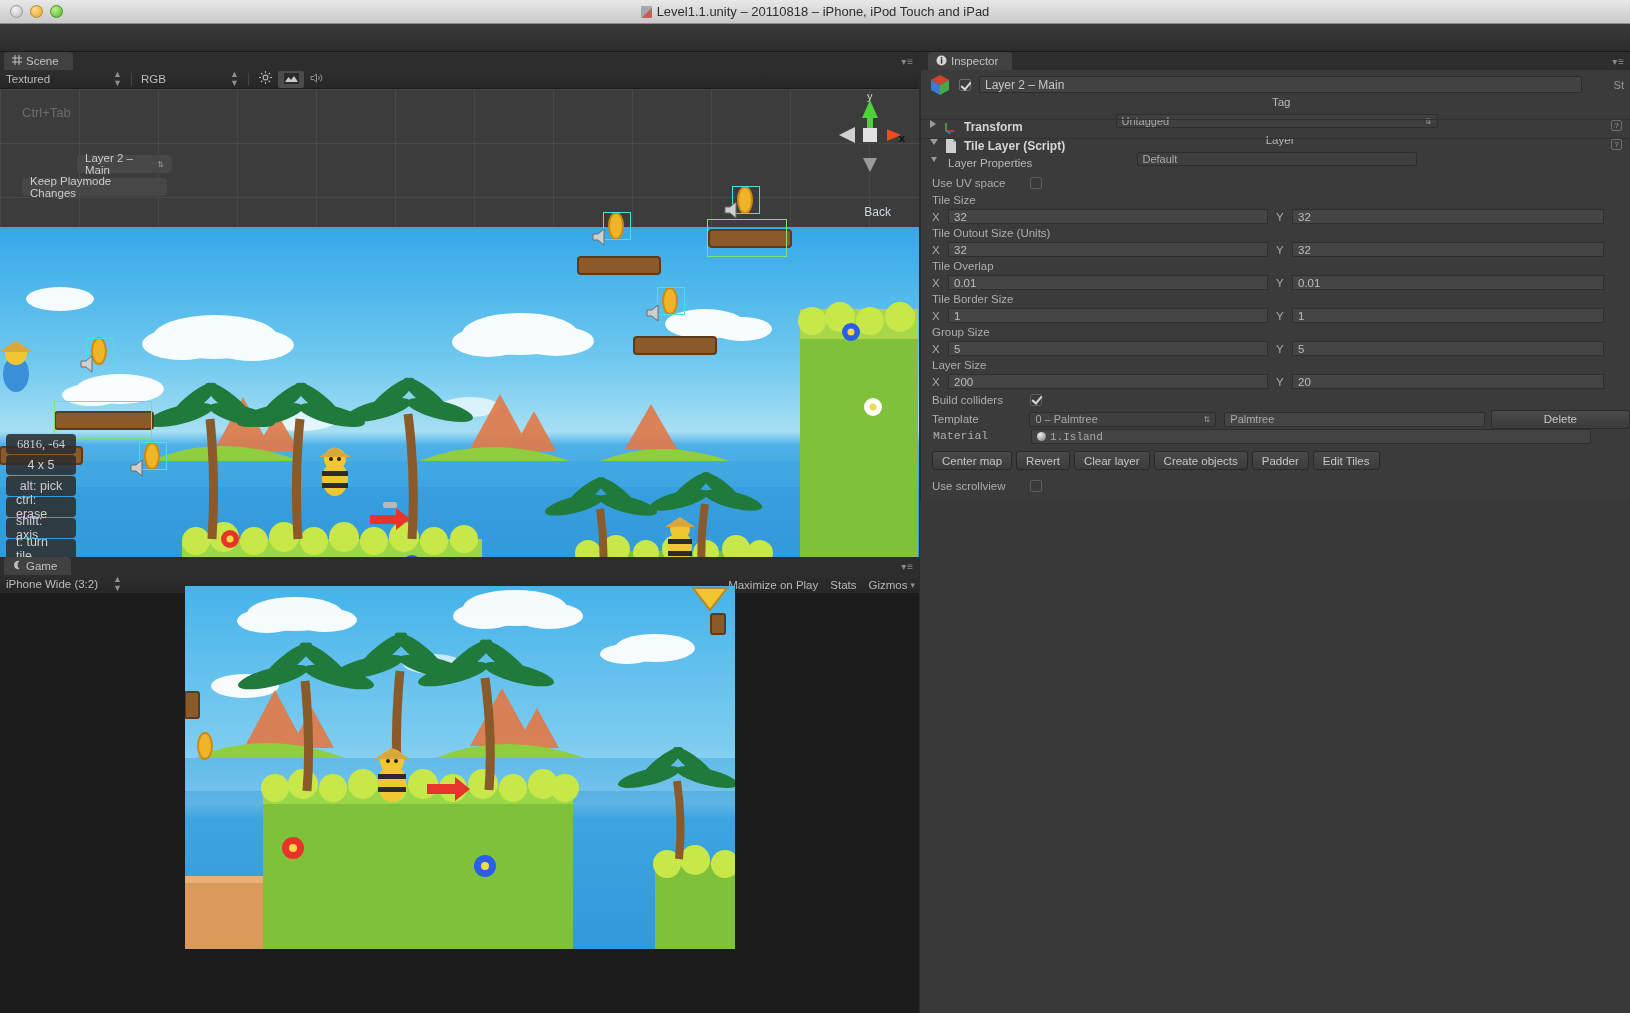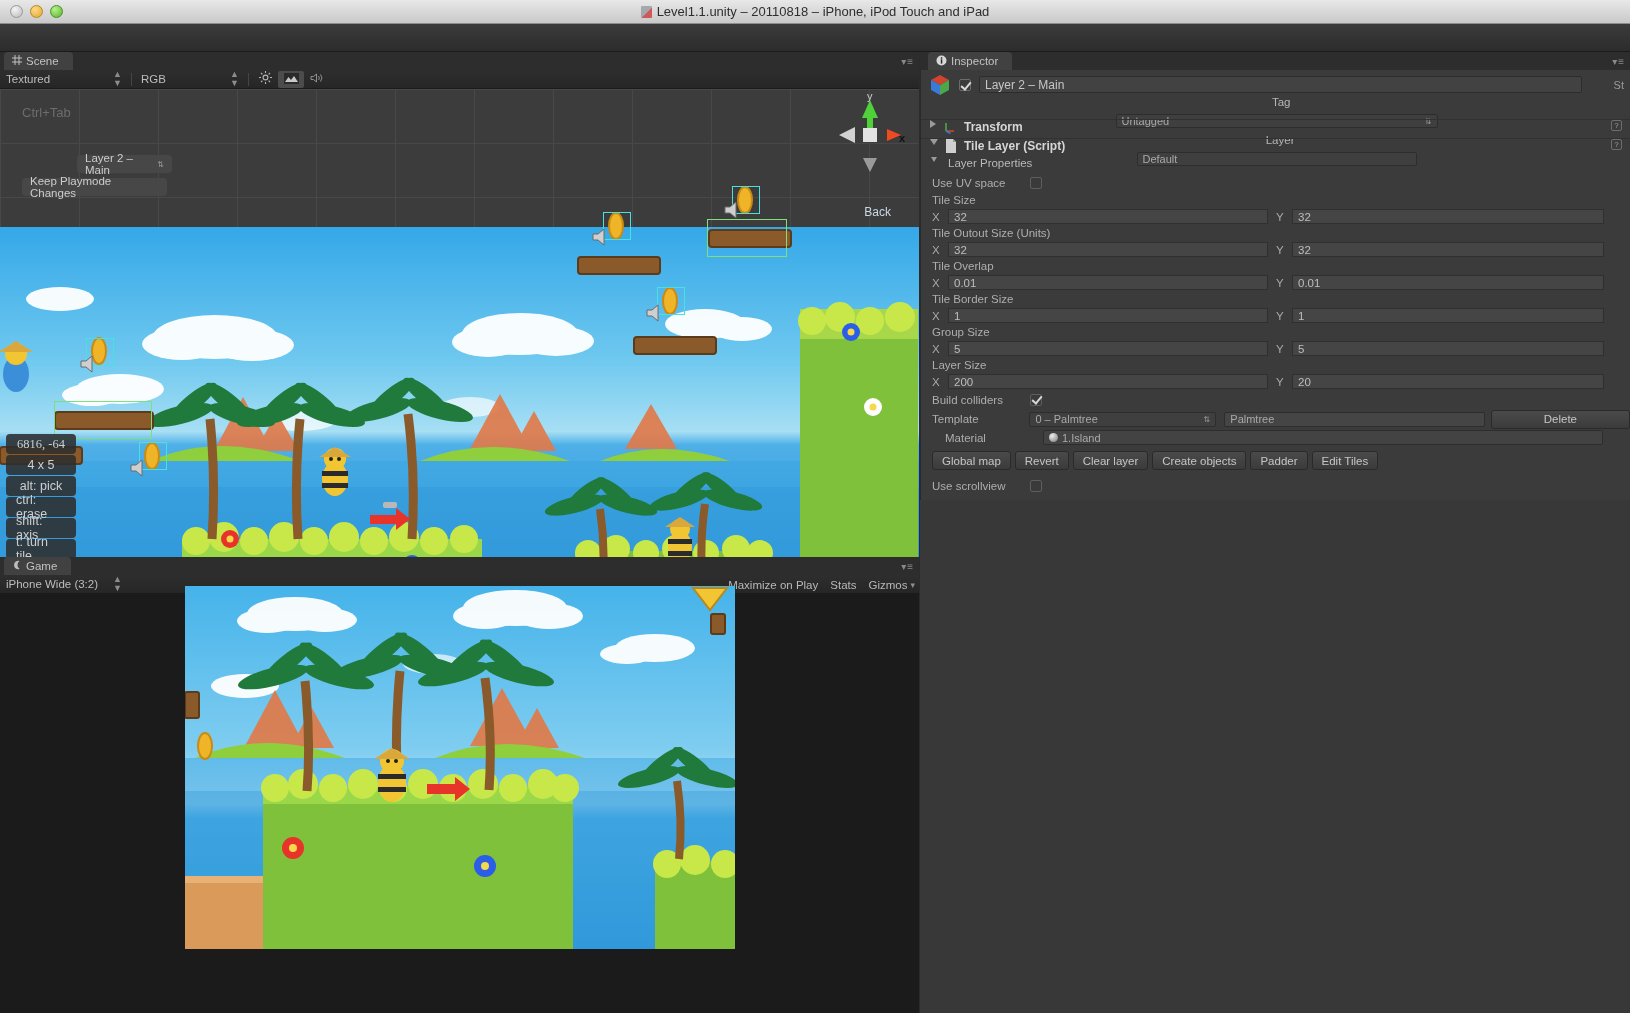--- a/index.html
+++ b/index.html
@@ -120,21 +120,21 @@
   .xyRow .inp{height:15px;background:#454545;border:1px solid #2f2f2f;color:#bdbdbd;font-size:11.5px;
     display:flex;align-items:center;padding:0 5px;}
   .togRow{display:flex;align-items:center;height:19px;padding-left:11px;color:#aeaeae;font-size:11.5px;}
   .ckbox{width:12px;height:12px;background:#3a3a3a;border:1px solid #5e5e5e;border-radius:2px;position:relative;}
   .ckbox.on::after{content:"";position:absolute;left:3px;top:-1px;width:4px;height:8px;
     border:solid #d6d6d6;border-width:0 2px 2px 0;transform:rotate(40deg);}
   .btnRow{display:flex;gap:4px;padding:5px 0 0 11px;}
   .gbtn{height:19px;padding:0 9px;display:flex;align-items:center;justify-content:center;
     background:linear-gradient(#4a4a4a,#3b3b3b);border:1px solid #2a2a2a;border-radius:3px;
     color:#c6c6c6;font-size:11.5px;}
-  .matRow{display:flex;align-items:center;height:17px;padding-left:24px;color:#aeaeae;font-size:11.5px;}
+  .matRow{display:flex;height:17px;padding-left:12px;color:#aeaeae;font-size:11.5px;font-family:Liberation Mono, monospace;}
   .sphere{width:9px;height:9px;border-radius:50%;background:radial-gradient(circle at 33% 30%,#eee,#777);margin-right:4px;}
 
   
   .ovl{position:absolute;height:20px;display:flex;align-items:center;padding:0 10px;border-radius:4px;
     background:rgba(45,45,45,.88);color:#cfcfcf;font-size:12.5px;}
   .ovlLight{position:absolute;height:18px;display:flex;align-items:center;padding:0 8px;border-radius:4px;
     background:rgba(72,72,72,.9);color:#cdcdcd;font-size:11.5px;}
   .axisGizmo{position:absolute;right:10px;top:5px;width:80px;height:88px;}
   .backLbl{position:absolute;right:28px;top:88px;color:#c9d9e6;font-size:12px;margin-top:28px;}
   .selbox{position:absolute;border:1px solid #49e0e0;}
@@ -885,21 +885,21 @@
 
     <div class="matRow">
       <span style="width:98px;">Material</span>
       <span class="fieldBox" style="width:560px;background:#434343;">
         <span class="sphere"></span>
         <span>1.Island</span>
       </span>
     </div>
 
     <div class="btnRow" id="action-buttons">
-        <div class="gbtn">Global map</div>
+        <div class="gbtn">Center map</div>
         <div class="gbtn">Revert</div>
         <div class="gbtn">Clear layer</div>
         <div class="gbtn">Create objects</div>
         <div class="gbtn">Padder</div>
         <div class="gbtn">Edit Tiles</div>
       </div>
 
     <div class="togRow" style="margin-top:6px;">
       <span style="width:98px;">Use scrollview</span>
       <span class="ckbox"></span>

